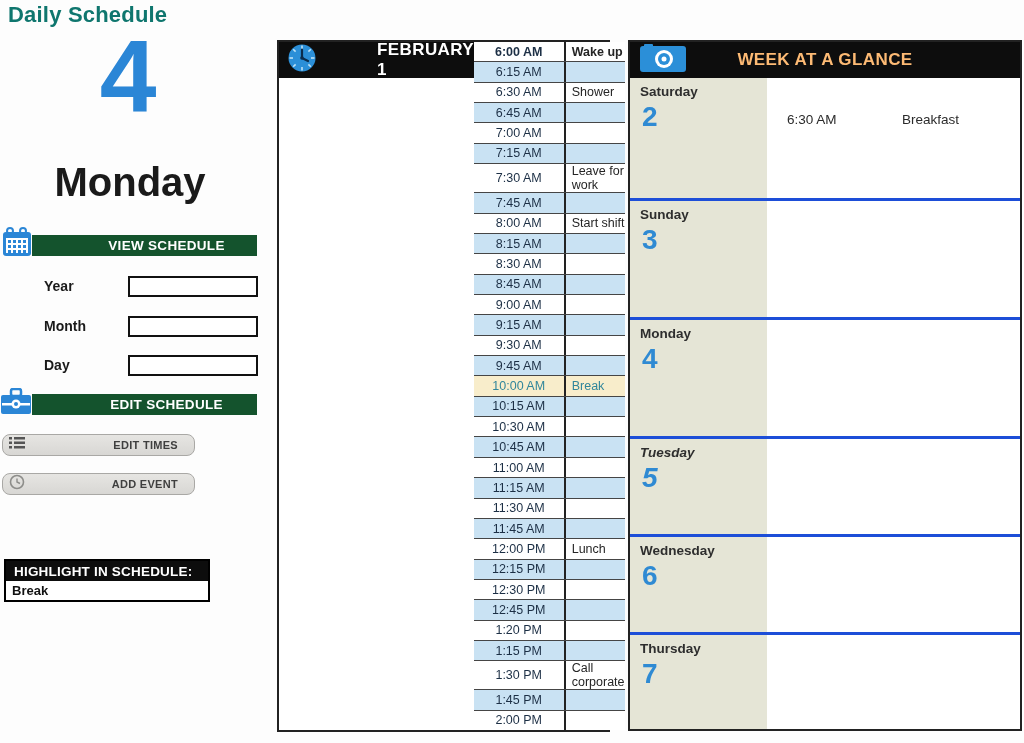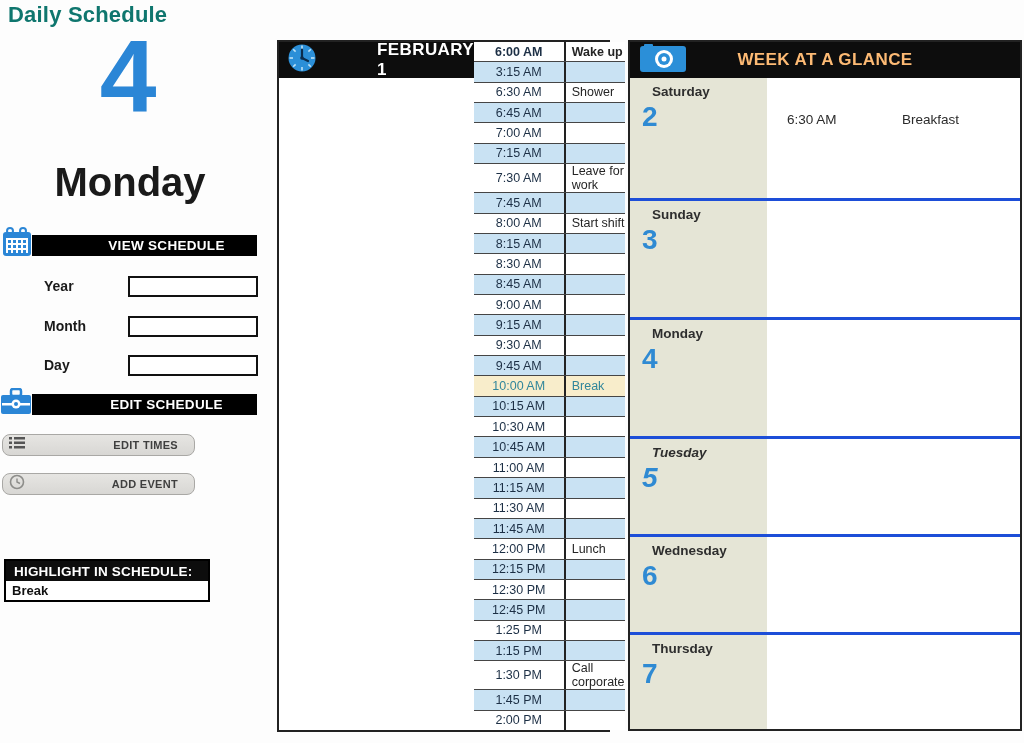--- a/index.html
+++ b/index.html
@@ -5,21 +5,21 @@
   * { margin:0; padding:0; box-sizing:border-box; }
   html,body { width:1024px; height:743px; background:#fff; }
   body { font-family:"Liberation Sans", sans-serif; }
   .screen { position:relative; width:1024px; height:743px; background:#fdfdfd; overflow:hidden; }
 
   
   .page-title { position:absolute; left:8px; top:2px; font-size:22px; font-weight:bold; color:#0f766e; letter-spacing:.2px; }
   .big-day { position:absolute; left:58px; top:18px; width:140px; text-align:center; font-size:102px; font-weight:bold; color:#2b86d6; line-height:1.15; }
   .day-name { position:absolute; left:30px; top:160px; width:200px; text-align:center; font-size:40px; font-weight:bold; color:#1a1a1a; }
 
-  .bar { background:#000000; color:#fff; font-weight:bold; display:flex; align-items:center; justify-content:center;padding-left:44px; }
+  .bar { background:#14532d; color:#fff; font-weight:bold; display:flex; align-items:center; justify-content:center;padding-left:44px; }
   .view-bar { position:absolute; left:32px; top:235px; width:225px; height:21px; font-size:13.5px; letter-spacing:.3px; }
   .edit-bar { position:absolute; left:32px; top:394px; width:225px; height:21px; font-size:13.5px; letter-spacing:.3px; }
 
   .cal-icon { position:absolute; left:2px; top:226px; }
   .tool-icon { position:absolute; left:0px; top:388px; }
 
   .field-row { position:absolute; left:44px; width:214px; height:22px; display:flex; align-items:center; }
   .field-row .flabel { width:84px; font-size:14px; font-weight:bold; color:#1a1a1a; }
   .field-row input { width:130px; height:21px; border:2px solid #111; background:#fff; font-size:13px; padding:0 4px; font-family:"Liberation Sans",sans-serif; }
 
@@ -52,21 +52,21 @@
   .week-header .title { position:absolute; left:0; right:0; text-align:center; color:#fdba74; font-weight:bold; font-size:17px; letter-spacing:.4px; }
   .week-header svg { margin-left:10px; position:relative; z-index:1; }
   .wrow { display:flex; border-top:3px solid #1d4ed8; }
   .wrow:nth-child(2) { border-top:none; height:120px; }
   .wrow:nth-child(3) { height:119px; }
   .wrow:nth-child(4) { height:119px; }
   .wrow:nth-child(5) { height:98px;font-style:italic; }
   .wrow:nth-child(6) { height:98px; }
   .wrow:nth-child(7) { height:97px; }
   .wday { width:137px; background:#e5e5d6; padding:6px 0 0 10px; }
-  .wday .dname { font-size:13.5px; font-weight:bold; color:#2e2e2e;margin-left:12px; }
+  .wday .dname { font-size:13.5px; font-weight:bold; color:#2e2e2e; }
   .wday .dnum { font-size:28px; font-weight:bold; color:#2f8ad3; margin-top:2px; margin-left:2px; }
   .wcontent { flex:1; background:#fff; padding:34px 0 0 20px; }
   .wevent { display:flex; font-size:13.5px; color:#2b2b2b; }
   .wevent .etime { width:115px; }
 </style>
 </head>
 <body>
 
 <div class="screen">
 
@@ -178,21 +178,21 @@
         </svg>
       </span>
       <span class="title">FEBRUARY 1</span>
     </div>
     <div class="day-rows" id="day-rows">
         <div class="srow">
           <div class="stime">6:00 AM</div>
           <div class="sevent">Wake up</div>
         </div>
         <div class="srow alt">
-          <div class="stime">3:15 AM</div>
+          <div class="stime">6:15 AM</div>
           <div class="sevent"></div>
         </div>
         <div class="srow">
           <div class="stime">6:30 AM</div>
           <div class="sevent">Shower</div>
         </div>
         <div class="srow alt">
           <div class="stime">6:45 AM</div>
           <div class="sevent"></div>
         </div>
@@ -286,21 +286,21 @@
         </div>
         <div class="srow">
           <div class="stime">12:30 PM</div>
           <div class="sevent"></div>
         </div>
         <div class="srow alt">
           <div class="stime">12:45 PM</div>
           <div class="sevent"></div>
         </div>
         <div class="srow">
-          <div class="stime">1:25 PM</div>
+          <div class="stime">1:20 PM</div>
           <div class="sevent"></div>
         </div>
         <div class="srow alt">
           <div class="stime">1:15 PM</div>
           <div class="sevent"></div>
         </div>
         <div class="srow">
           <div class="stime">1:30 PM</div>
           <div class="sevent">Call corporate</div>
         </div>

